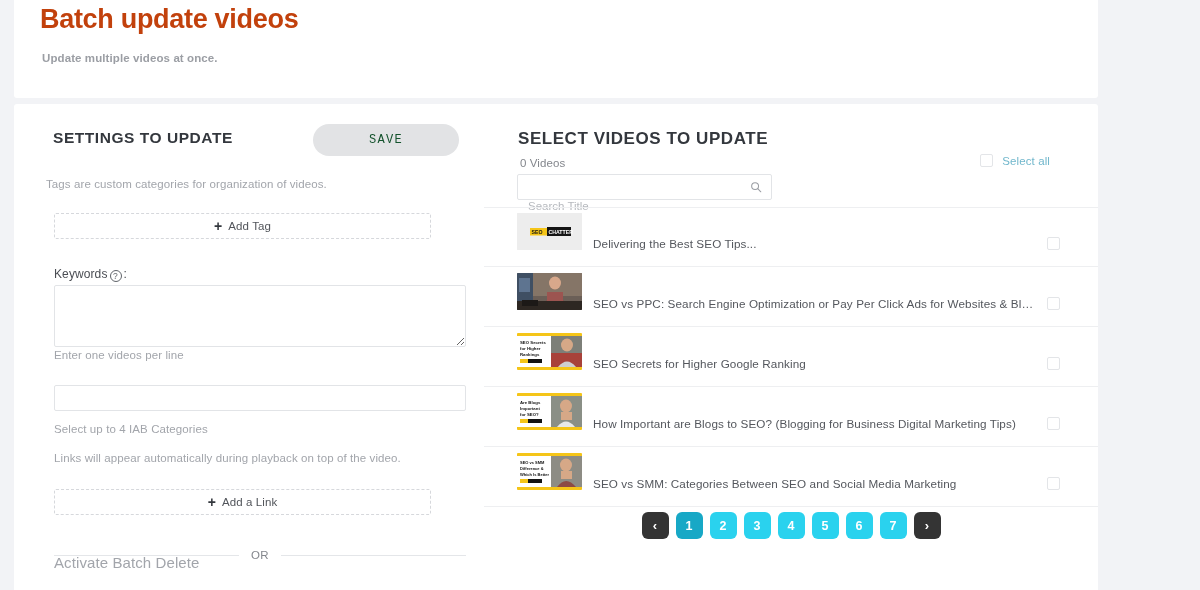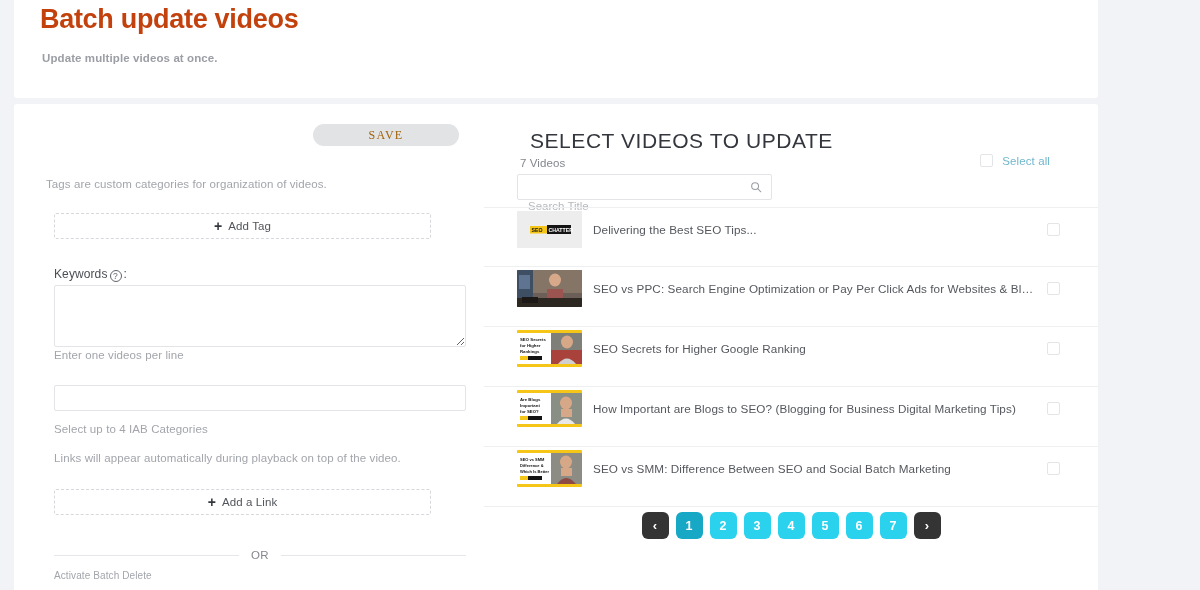--- a/index.html
+++ b/index.html
@@ -38,24 +38,24 @@
 
   
   #settings-col { position: absolute; left: 0; top: 0; width: 470px; height: 100%; }
 
   #settings-heading {
     position: absolute; left: 39px; top: 25px;
     font-size: 15.5px; font-weight: bold; color: #33373d;
     letter-spacing: 0.55px;
   }
   #save-button {
-    position: absolute; left: 299px; top: 20px; width: 146px; height: 22px;
+    position: absolute; left: 299px; top: 20px; width: 146px; height: 32px;
     background: #e2e3e5; border: none; border-radius: 16px;
-    color: #a16207; font-size: 12px; font-weight: 500; letter-spacing: 1.3px;
-    font-family: Liberation Serif, serif; cursor: default;
+    color: #14532d; font-size: 12px; font-weight: 500; letter-spacing: 1.3px;
+    font-family: Liberation Mono, monospace; cursor: default;
   }
 
   .helper-text { font-size: 11.5px; color: #a2a5ab; letter-spacing: 0.1px; }
   .field-label { font-size: 12px; color: #4a4d53; letter-spacing: 0.1px; }
 
   #tags-help { position: absolute; left: 32px; top: 74px; }
 
   .dashed-btn {
     position: absolute; height: 26px;
     border: 1px dashed #d6d8dc; background: #fff; border-radius: 2px;
@@ -95,30 +95,30 @@
 
   #or-divider {
     position: absolute; left: 40px; top: 445px; width: 412px;
     display: flex; align-items: center; text-align: center;
   }
   #or-divider .rule { flex: 1; height: 1px; background: #e4e6e9; }
   #or-divider .or-label {
     padding: 0 12px; font-size: 11.5px; color: #84878d; letter-spacing: 0.3px;
   }
   #batch-delete-link {
-    position: absolute; left: 40px; top: 466px;
-    font-size: 10px; color: #a2a5ab; letter-spacing: 0.1px; cursor: pointer;
+    position: absolute; left: 40px; top: 450px;
+    font-size: 15px; color: #a2a5ab; letter-spacing: 0.1px; cursor: pointer;
   }
 
   
   #videos-col { position: absolute; left: 470px; top: 0; width: 614px; height: 100%; }
 
   #videos-heading {
     position: absolute; left: 34px; top: 25px;
-    font-size: 21px; font-weight: normal; color: #33373d; letter-spacing: 0.55px; margin-left: 12px;
+    font-size: 17px; font-weight: bold; color: #33373d; letter-spacing: 0.55px;
   }
   #videos-count {
     position: absolute; left: 36px; top: 53px;
     font-size: 11.5px; color: #83868c; letter-spacing: 0.1px;
   }
   #select-all-wrap {
     position: absolute; right: 48px; top: 50px;
     display: flex; align-items: center; gap: 9px; cursor: pointer;
   }
   .cbox {
@@ -135,21 +135,21 @@
   #search-input {
     flex: 1; border: none; outline: none; background: transparent;
     padding: 0 10px; font-family: "Liberation Sans", sans-serif;
     font-size: 11.5px; color: #4a4d53; margin-top: 38px;
   }
   #search-input::placeholder { color: #b6b9be; }
   #search-icon-btn { padding: 0 9px 0 0; display: flex; align-items: center; cursor: pointer; }
 
   #video-list { position: absolute; left: 0; top: 103px; width: 614px; }
   .video-row {
-    position: relative; height: 60px; display: flex; align-items: center;
+    position: relative; height: 60px; display: flex; align-items: flex-end;
     border-bottom: 1px solid #eeeff1; padding: 0 38px 16px 33px; cursor: pointer;
   }
   .video-row:first-child { border-top: 1px solid #eeeff1; }
   .thumb {
     width: 65px; height: 37px; border-radius: 1px; flex: 0 0 65px;
     overflow: hidden; position: relative; background: #eceef0;
   }
   .thumb svg { display: block; width: 100%; height: 100%; }
   .video-title {
     margin-left: 11px; flex: 1;
@@ -183,20 +183,21 @@
 
   <div id="header-card">
     <div id="page-title">Batch update videos</div>
     <div id="page-subtitle">Update multiple videos at once.</div>
   </div>
 
   <div id="main-card">
 
     <div id="settings-col">
 
+      <div id="settings-heading">SETTINGS TO UPDATE</div>
 
       <button id="save-button">SAVE</button>
 
       <div id="tags-help" class="helper-text">Tags are custom categories for organization of videos.</div>
 
       <div id="add-tag-btn" class="dashed-btn">
         <span class="plus">+</span>
         <span>Add Tag</span>
       </div>
 
@@ -224,21 +225,21 @@
         <div class="or-label">OR</div>
         <div class="rule"></div>
       </div>
 
       <div id="batch-delete-link">Activate Batch Delete</div>
     </div>
 
     <div id="videos-col">
 
       <div id="videos-heading">SELECT VIDEOS TO UPDATE</div>
-      <div id="videos-count">7 Videos</div>
+      <div id="videos-count">0 Videos</div>
 
       <div id="select-all-wrap">
         <span class="cbox"></span>
         <span id="select-all-label">Select all</span>
       </div>
 
       <div id="search-wrap">
         <input id="search-input" type="text" placeholder="Search Title" style="">
         <span id="search-icon-btn">
           <svg width="12" height="12" viewBox="0 0 16 16" fill="none" stroke="#9a9da3" stroke-width="1.4">
@@ -334,21 +335,21 @@
               <ellipse cx="49" cy="12" rx="6" ry="6.5" fill="#d6a887"></ellipse>
               <path d="M40 34 q9 -12 19 0 z" fill="#8c4a44"></path>
               <rect x="44" y="18" width="11" height="8" fill="#d6a887"></rect>
               <text class="tt" x="3" y="11" font-size="4" fill="#141414">SEO vs SMM</text>
               <text class="tt" x="3" y="17" font-size="4" fill="#141414">Difference &amp;</text>
               <text class="tt" x="3" y="23" font-size="4" fill="#141414">Which Is Better</text>
               <rect x="3" y="26" width="8" height="4" fill="#f5c518"></rect>
               <rect x="11" y="26" width="14" height="4" fill="#141414"></rect>
             </svg>
           </div>
-          <div class="video-title">SEO vs SMM: Difference Between SEO and Social Batch Marketing</div>
+          <div class="video-title">SEO vs SMM: Categories Between SEO and Social Media Marketing</div>
           <span class="cbox row-cbox"></span>
         </div>
 
       </div>
 
       <div id="pagination">
         <button class="page-btn page-nav">‹</button>
         <button class="page-btn page-num active">1</button>
         <button class="page-btn page-num">2</button>
         <button class="page-btn page-num">3</button>

